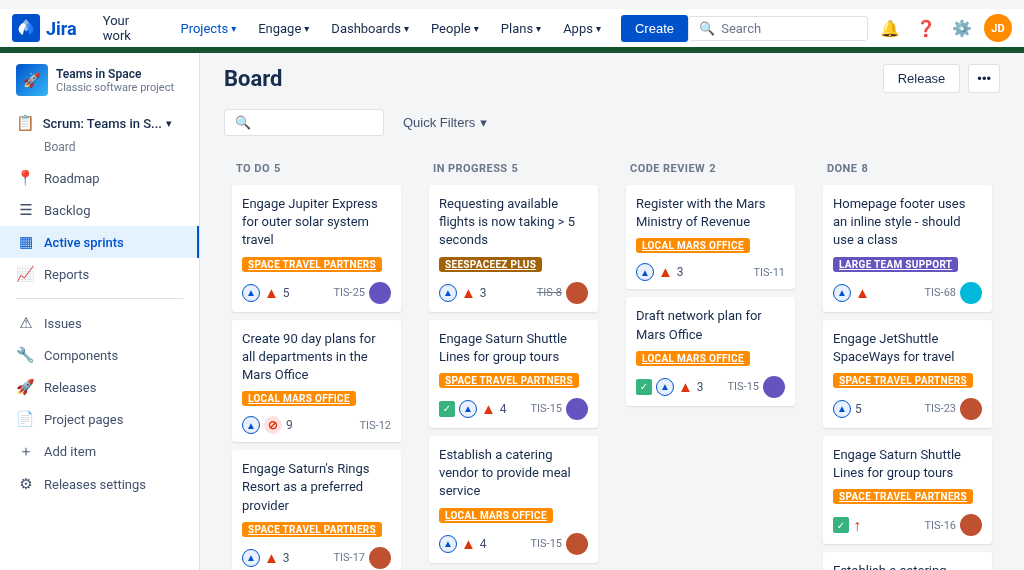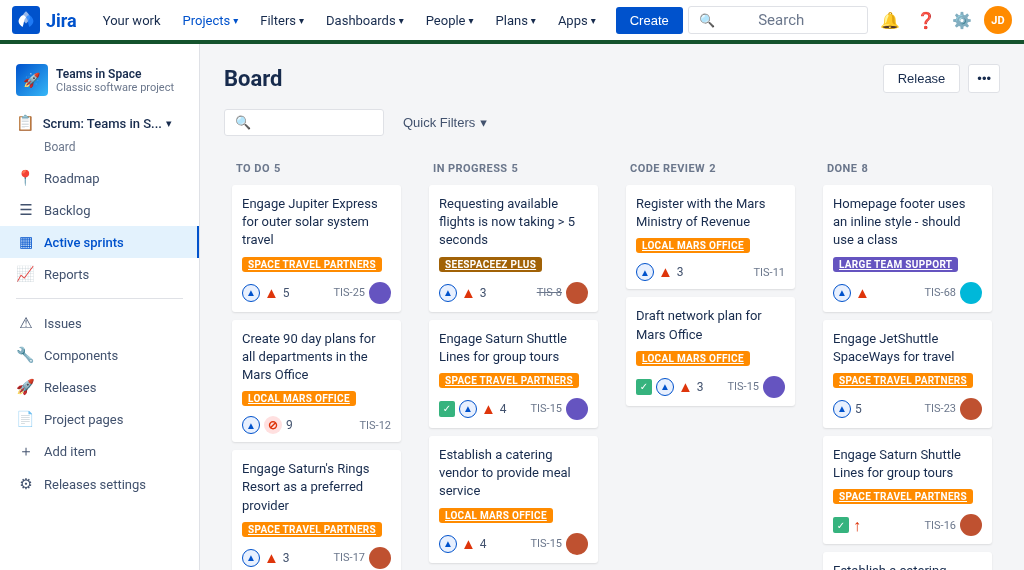--- a/index.html
+++ b/index.html
@@ -1,42 +1,42 @@
 <!DOCTYPE html>
 <html><head>
   <meta charset="utf-8">
   <style>
     * { box-sizing: border-box; margin: 0; padding: 0; }
     body { font-family: -apple-system, BlinkMacSystemFont, "Segoe UI", Roboto, sans-serif; font-size: 13px; background: #f4f5f7; color: #172b4d; }
 
     
     .topnav {
       display: flex; align-items: center; background: #fff; height: 44px;
-      padding: 0 12px; border-bottom: 4px solid #14532d; position: fixed; top: 0; width: 100%; z-index: 100;
+      padding: 0 12px; border-bottom: 6px solid #14532d; position: fixed; top: 9px; width: 100%; z-index: 100;
     }
     .topnav-logo { display: flex; align-items: center; gap: 6px; margin-right: 16px; }
     .topnav-logo-icon { width: 28px; height: 28px; }
     .topnav-logo-text { font-size: 18px; font-weight: 700; color: #0052cc; }
     .topnav-nav { display: flex; align-items: center; gap: 2px; flex: 1; }
     .topnav-item {
       padding: 4px 10px; border-radius: 3px; cursor: pointer; font-size: 13px;
       color: #172b4d; display: flex; align-items: center; gap: 3px;
     }
     .topnav-item.active { color: #0052cc; text-align: right; }
     .topnav-item .chevron { font-size: 10px; }
     .topnav-create {
       background: #0052cc; color: #fff; border: none; border-radius: 3px;
       padding: 6px 14px; font-size: 13px; font-weight: 500; cursor: pointer; margin-left: 8px;
     }
     .topnav-right { display: flex; align-items: center; gap: 8px; margin-left: auto; }
     .topnav-search {
       display: flex; align-items: center; border: 1px solid #dfe1e6; border-radius: 3px;
       padding: 4px 10px; background: #fff; width: 180px; gap: 6px; cursor: pointer;
     }
-    .topnav-search-text { color: #6b778c; font-size: 15px; margin-left: 37px; }
+    .topnav-search-text { color: #6b778c; font-size: 13px; }
     .topnav-icon-btn {
       width: 28px; height: 28px; display: flex; align-items: center; justify-content: center;
       border-radius: 50%; cursor: pointer; color: #42526e; font-size: 16px;
     }
     .topnav-avatar {
       width: 28px; height: 28px; border-radius: 50%; background: #ff8b00;
       display: flex; align-items: center; justify-content: center; color: #fff; font-size: 11px; font-weight: 700; cursor: pointer;
     }
 
     
@@ -159,21 +159,21 @@
   </div>
   <div class="topnav-nav">
     <div class="topnav-item">
       <span>Your work</span>
     </div>
     <div class="topnav-item active">
       <span>Projects</span>
       <span class="chevron">▾</span>
     </div>
     <div class="topnav-item">
-      <span>Filters</span>
+      <span>Engage</span>
       <span class="chevron">▾</span>
     </div>
     <div class="topnav-item">
       <span>Dashboards</span>
       <span class="chevron">▾</span>
     </div>
     <div class="topnav-item">
       <span>People</span>
       <span class="chevron">▾</span>
     </div>

